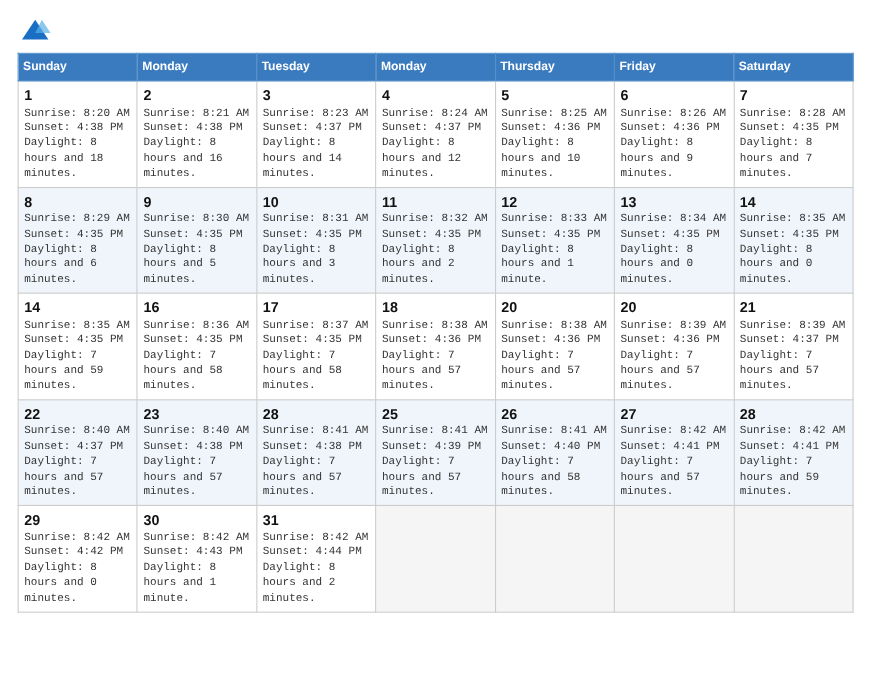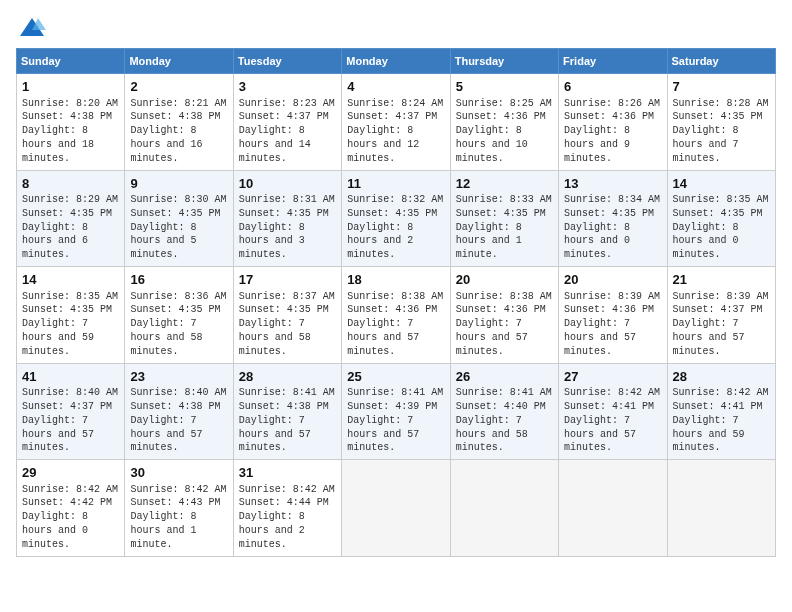--- a/index.html
+++ b/index.html
@@ -229,21 +229,21 @@
             <span class="day-num">20</span>
             <div class="day-info">Sunrise: 8:39 AM<br>Sunset: 4:36 PM<br>Daylight: 7 hours and 57 minutes.</div>
           </td>
           <td>
             <span class="day-num">21</span>
             <div class="day-info">Sunrise: 8:39 AM<br>Sunset: 4:37 PM<br>Daylight: 7 hours and 57 minutes.</div>
           </td>
         </tr>
         <tr>
           <td>
-            <span class="day-num">41</span>
+            <span class="day-num">22</span>
             <div class="day-info">Sunrise: 8:40 AM<br>Sunset: 4:37 PM<br>Daylight: 7 hours and 57 minutes.</div>
           </td>
           <td>
             <span class="day-num">23</span>
             <div class="day-info">Sunrise: 8:40 AM<br>Sunset: 4:38 PM<br>Daylight: 7 hours and 57 minutes.</div>
           </td>
           <td>
             <span class="day-num">28</span>
             <div class="day-info">Sunrise: 8:41 AM<br>Sunset: 4:38 PM<br>Daylight: 7 hours and 57 minutes.</div>
           </td>

